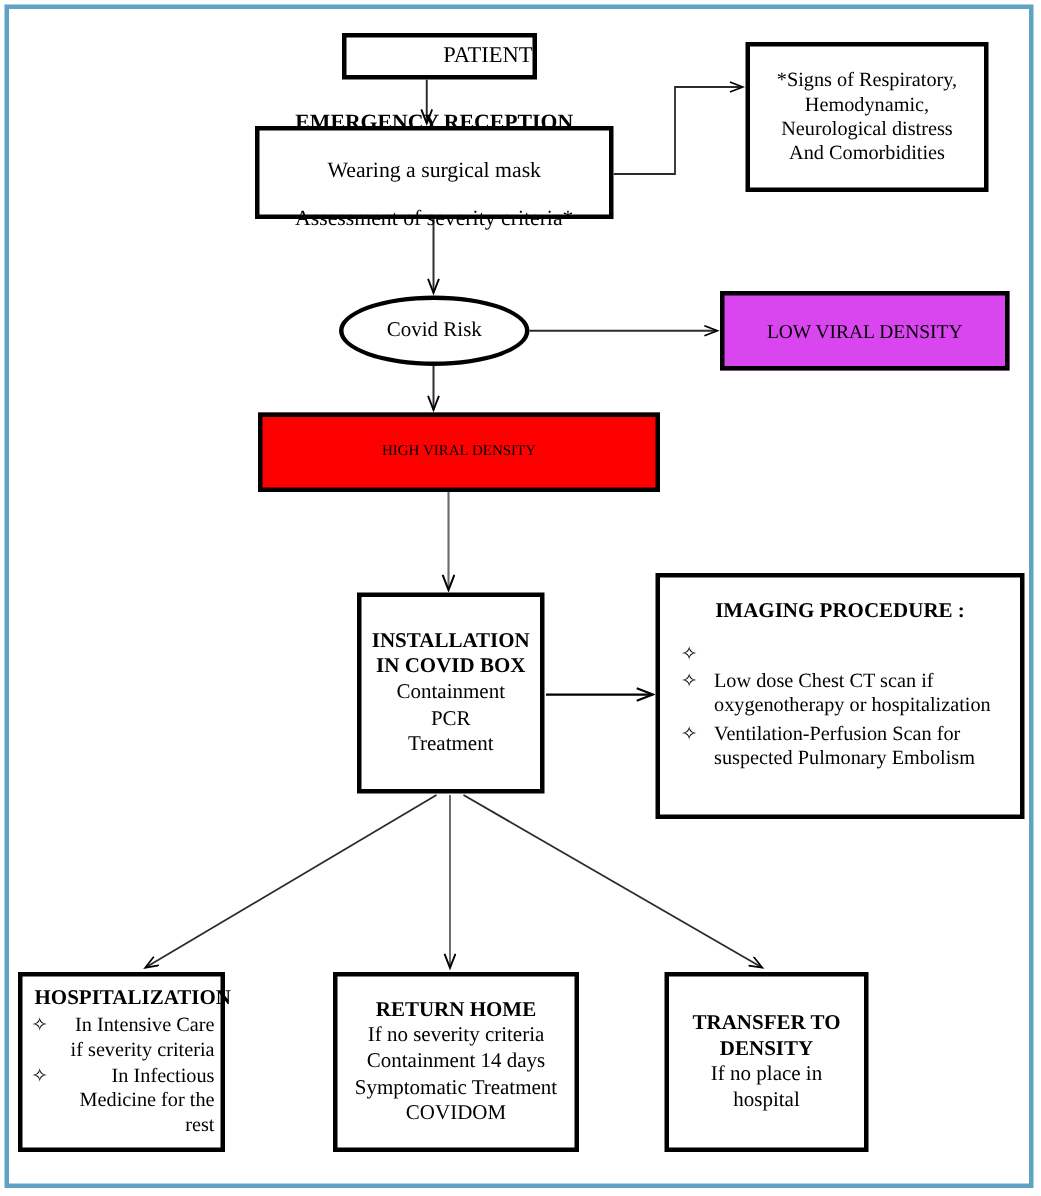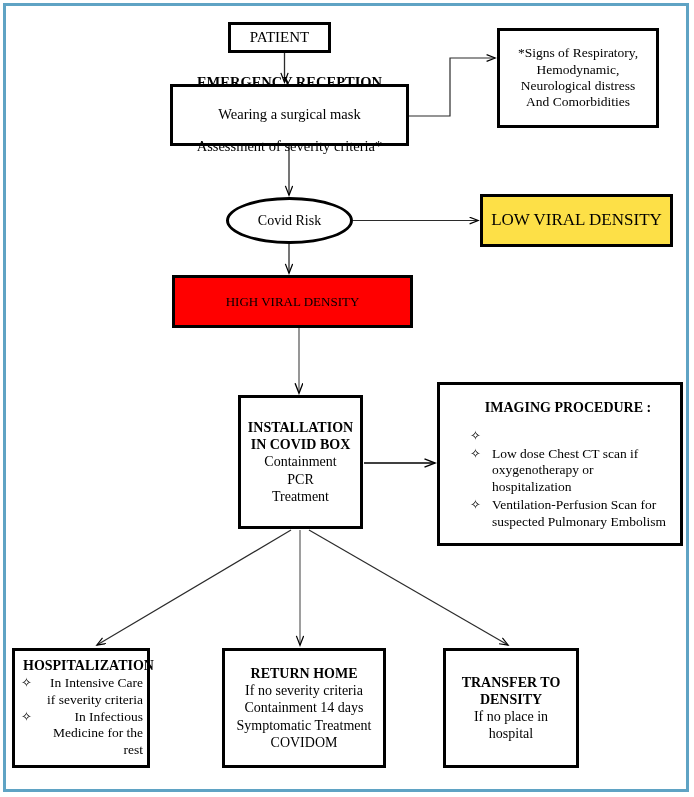--- a/index.html
+++ b/index.html
@@ -57,31 +57,31 @@
     border-radius: 50%;
     display: flex;
     justify-content: center;
     align-items: center;
     text-align: center;
     color: #000000;
     font-family: Liberation Serif, serif;
   }
 
   
-  #n-patient      { left:228px; top:22px;  width:103px; height:31px;  font-size:15px; }
+  #n-patient      { left:228px; top:22px;  width:130px; height:31px;  font-size:15px;align-items:flex-end; }
   #n-emergency    { left:170px; top:84px;  width:239px; height:62px;  font-size:14.5px;gap:14px; }
   #n-signs        { left:497px; top:28px;  width:162px; height:100px; font-size:13.5px; }
   #n-covidrisk    { left:226px; top:197px; width:127px; height:47px;  font-size:14px; }
-  #n-low          { left:480px; top:194px; width:193px; height:53px;  font-size:17px;
-                    background:#fde047; }
-  #n-high         { left:172px; top:275px; width:241px; height:53px;  font-size:13px;
+  #n-low          { left:480px; top:194px; width:193px; height:53px;  font-size:13px;
+                    background:#d946ef; }
+  #n-high         { left:172px; top:275px; width:268px; height:53px;  font-size:10px;
                     background:#ff0000; }
   #n-install      { left:238px; top:395px; width:125px; height:134px; font-size:14px; }
   #n-imaging      { left:437px; top:382px; width:246px; height:164px; font-size:13.5px;
-                    justify-content:flex-start; align-items:stretch;padding-left:16px; }
+                    justify-content:flex-start; align-items:stretch; }
   #n-hosp         { left:12px;  top:648px; width:138px; height:120px; font-size:13.5px;
                     justify-content:flex-start; align-items:stretch; }
   #n-return       { left:222px; top:648px; width:164px; height:120px; font-size:14px; }
   #n-transfer     { left:443px; top:648px; width:136px; height:120px; font-size:14px; }
 
   
   .img-head {
     font-weight: bold;
     text-align: center;
     margin-top: 14px;

